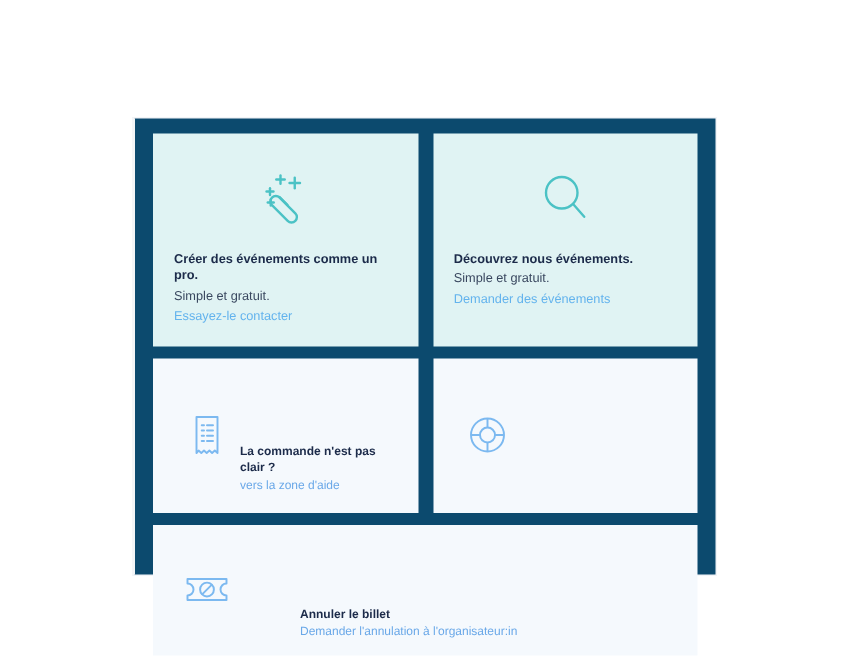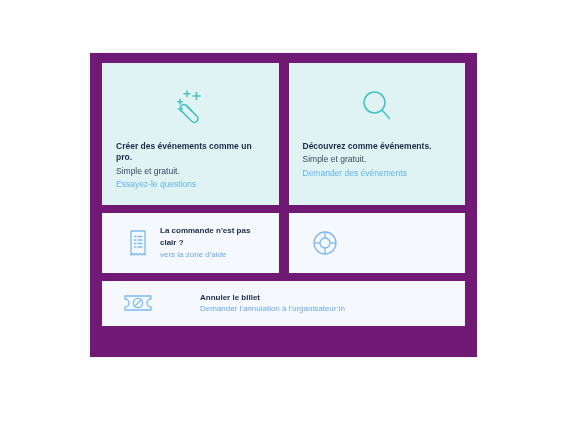--- a/index.html
+++ b/index.html
@@ -17,24 +17,24 @@
   .page {
     position: relative;
     width: 568px;
     height: 442px;
   }
 
   
   .panel {
     position: absolute;
     left: 88px;
-    top: 52px;
+    top: 78px;
     width: 390px;
     height: 306px;
-    background: #701a75;
+    background: #0c4a6e;
     border: 1px solid #f2f4f7;
     border-left: 2px solid #f4f6f8;
     box-sizing: border-box;
     padding: 10px 12px 0 12px;
   }
 
   .grid-row {
     display: flex;
     gap: 10px;
   }
@@ -97,20 +97,21 @@
   }
   .action-icon {
     width: 44px;
     flex: 0 0 44px;
     display: flex;
     align-items: center;
     justify-content: center;
   }
   .action-text {
     flex: 1 1 auto;
+    margin-top: 44px;
   }
   .action-title {
     font-size: 8px;
     font-weight: bold;
     color: #1c2b4a;
     line-height: 1.45;
   }
   .action-link {
     font-size: 8px;
     color: #6aa8e8;
@@ -153,31 +154,31 @@
               <line x1="8.7" y1="16.7" x2="13.3" y2="16.7"></line>
             </g>
             <g>
               <line x1="11.5" y1="22" x2="11.5" y2="26"></line>
               <line x1="9.5" y1="24" x2="13.5" y2="24"></line>
             </g>
           </svg>
         </div>
         <div class="promo-title">Créer des événements comme un pro.</div>
         <div class="promo-sub">Simple et gratuit.</div>
-        <div class="promo-link">Essayez-le questions</div>
+        <div class="promo-link">Essayez-le contacter</div>
       </div>
 
       <div class="promo-card">
         <div class="promo-icon">
           <svg width="42" height="42" viewBox="0 0 42 42" fill="none" stroke="#4bc2c5" stroke-width="1.6" stroke-linecap="round">
             <circle cx="18.5" cy="17.5" r="10.5"></circle>
             <line x1="26.2" y1="25.2" x2="33.5" y2="33.5"></line>
           </svg>
         </div>
-        <div class="promo-title">Découvrez comme événements.</div>
+        <div class="promo-title">Découvrez nous événements.</div>
         <div class="promo-sub">Simple et gratuit.</div>
         <div class="promo-link">Demander des événements</div>
       </div>
 
     </div>
 
     <div class="grid-row">
 
       <div class="action-card">
         <div class="action-icon">

